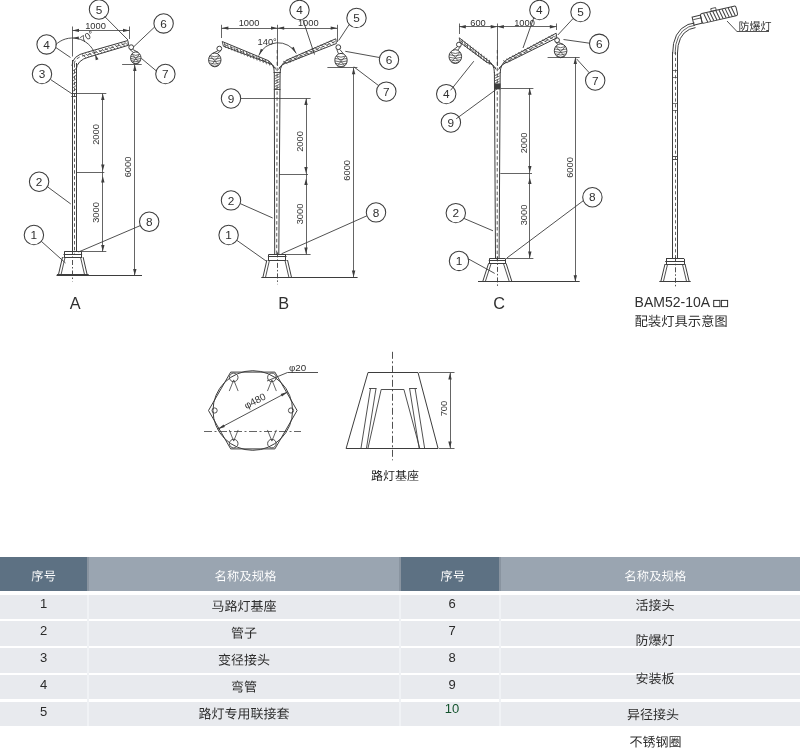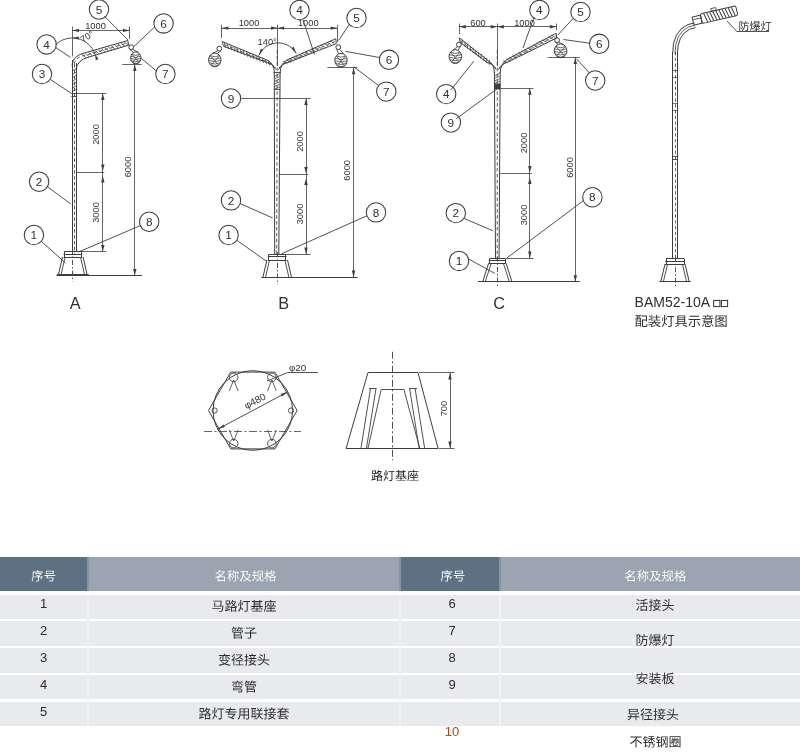--- a/index.html
+++ b/index.html
@@ -493,21 +493,21 @@
 <div style="position:absolute;left:498.7px;top:594.5px;width:1.9px;height:131.9px;background:#f0f2f5"></div>
 <div style="position:absolute;left:13.6px;top:596.9px;width:60px;text-align:center;font-size:13px;line-height:13px;color:#2b2b2b;font-family:'Liberation Sans',sans-serif">1</div>
 <div style="position:absolute;left:13.6px;top:623.8px;width:60px;text-align:center;font-size:13px;line-height:13px;color:#2b2b2b;font-family:'Liberation Sans',sans-serif">2</div>
 <div style="position:absolute;left:13.6px;top:650.6999999999999px;width:60px;text-align:center;font-size:13px;line-height:13px;color:#2b2b2b;font-family:'Liberation Sans',sans-serif">3</div>
 <div style="position:absolute;left:13.6px;top:677.6px;width:60px;text-align:center;font-size:13px;line-height:13px;color:#2b2b2b;font-family:'Liberation Sans',sans-serif">4</div>
 <div style="position:absolute;left:13.6px;top:704.5px;width:60px;text-align:center;font-size:13px;line-height:13px;color:#2b2b2b;font-family:'Liberation Sans',sans-serif">5</div>
 <div style="position:absolute;left:422px;top:596.9px;width:60px;text-align:center;font-size:13px;line-height:13px;color:#2b2b2b;font-family:'Liberation Sans',sans-serif">6</div>
 <div style="position:absolute;left:422px;top:623.8px;width:60px;text-align:center;font-size:13px;line-height:13px;color:#2b2b2b;font-family:'Liberation Sans',sans-serif">7</div>
 <div style="position:absolute;left:422px;top:650.6999999999999px;width:60px;text-align:center;font-size:13px;line-height:13px;color:#2b2b2b;font-family:'Liberation Sans',sans-serif">8</div>
 <div style="position:absolute;left:422px;top:677.6px;width:60px;text-align:center;font-size:13px;line-height:13px;color:#2b2b2b;font-family:'Liberation Sans',sans-serif">9</div>
-<div style="position:absolute;left:422px;top:725px;width:60px;text-align:center;font-size:13px;line-height:13px;color:#c2410c;font-family:'Liberation Sans',sans-serif">10</div>
+<div style="position:absolute;left:422px;top:702px;width:60px;text-align:center;font-size:13px;line-height:13px;color:#14532d;font-family:'Liberation Sans',sans-serif">10</div>
 <svg width="800" height="753" viewBox="0 0 800 753" style="position:absolute;left:0;top:0;pointer-events:none">
 <path d="M4.6 -5.4C5.4 -5.1 6.4 -4.6 7.2 -4.2H2.9V-3.4H6.7V-0.1C6.7 0.1 6.7 0.1 6.4 0.1C6.2 0.2 5.3 0.2 4.4 0.1C4.6 0.4 4.7 0.7 4.7 1.0C5.9 1.0 6.6 1.0 7.1 0.9C7.5 0.7 7.7 0.5 7.7 -0.1V-3.4H10.3C9.9 -2.8 9.4 -2.2 9.0 -1.8L9.8 -1.4C10.4 -2.1 11.1 -3.0 11.8 -3.9L11.1 -4.2L10.9 -4.2H8.6L8.7 -4.3C8.5 -4.4 8.2 -4.6 7.8 -4.8C8.8 -5.3 9.9 -6.1 10.6 -6.9L10.0 -7.3L9.8 -7.3H3.6V-6.5H9.0C8.4 -6.0 7.7 -5.5 7.0 -5.2C6.4 -5.4 5.7 -5.7 5.2 -6.0ZM5.8 -10.2C6.0 -9.9 6.2 -9.4 6.4 -9.0H1.5V-5.6C1.5 -3.8 1.4 -1.3 0.4 0.5C0.6 0.6 1.0 0.9 1.2 1.0C2.2 -0.9 2.4 -3.7 2.4 -5.6V-8.2H11.8V-9.0H7.5C7.3 -9.4 7.0 -10.0 6.7 -10.5Z M15.6 -9.1H21.5V-7.4H15.6ZM14.7 -9.9V-6.6H22.5V-9.9ZM13.2 -5.5V-4.6H15.7C15.5 -3.8 15.2 -3.0 14.9 -2.4H21.4C21.2 -0.9 20.9 -0.2 20.6 0.0C20.5 0.1 20.3 0.1 20.0 0.1C19.7 0.1 18.8 0.1 17.9 0.0C18.1 0.3 18.2 0.6 18.2 0.9C19.1 1.0 19.9 1.0 20.3 1.0C20.8 0.9 21.1 0.9 21.4 0.6C21.9 0.2 22.2 -0.7 22.5 -2.8C22.5 -2.9 22.5 -3.2 22.5 -3.2H16.3L16.8 -4.6H24.0V-5.5Z" fill="#fff" transform="translate(31.2 580.6)"></path>
 <path d="M3.3 -6.6C3.9 -6.1 4.6 -5.5 5.2 -5.0C3.7 -4.3 2.1 -3.7 0.6 -3.4C0.8 -3.2 1.0 -2.8 1.1 -2.5C1.7 -2.7 2.4 -2.9 3.1 -3.1V1.0H4.1V0.3H9.6V1.0H10.5V-4.2H5.6C7.7 -5.3 9.4 -6.9 10.5 -8.8L9.8 -9.2L9.7 -9.2H5.3C5.6 -9.5 5.9 -9.9 6.1 -10.2L5.0 -10.5C4.3 -9.3 2.9 -7.9 0.9 -6.9C1.1 -6.8 1.4 -6.4 1.5 -6.2C2.7 -6.8 3.7 -7.6 4.5 -8.3H9.1C8.4 -7.2 7.3 -6.3 6.0 -5.5C5.5 -6.0 4.6 -6.6 4.0 -7.1ZM9.6 -0.5H4.1V-3.4H9.6Z M18.7 -5.6C18.5 -4.0 18.0 -2.5 17.3 -1.5C17.5 -1.4 17.9 -1.1 18.0 -1.0C18.7 -2.1 19.3 -3.7 19.6 -5.4ZM22.1 -5.5C22.6 -4.1 23.2 -2.3 23.3 -1.1L24.2 -1.4C24.0 -2.6 23.5 -4.3 22.9 -5.7ZM19.0 -10.4C18.7 -8.8 18.2 -7.2 17.5 -6.2V-6.9H15.9V-9.1C16.5 -9.2 17.0 -9.4 17.5 -9.6L16.9 -10.3C16.0 -9.9 14.5 -9.5 13.2 -9.3C13.3 -9.1 13.4 -8.8 13.4 -8.6C13.9 -8.7 14.5 -8.8 15.0 -8.9V-6.9H13.1V-6.0H14.9C14.4 -4.6 13.6 -3.0 12.8 -2.1C13.0 -1.9 13.2 -1.5 13.3 -1.3C13.9 -2.0 14.5 -3.2 15.0 -4.5V1.0H15.9V-4.6C16.3 -4.0 16.7 -3.3 16.9 -3.0L17.5 -3.7C17.2 -4.0 16.2 -5.2 15.9 -5.5V-6.0H17.3L17.3 -5.9C17.5 -5.8 17.9 -5.6 18.1 -5.4C18.5 -6.1 18.9 -6.9 19.3 -7.9H20.5V-0.1C20.5 0.0 20.4 0.1 20.3 0.1C20.1 0.1 19.6 0.1 19.0 0.1C19.1 0.3 19.3 0.7 19.3 0.9C20.1 0.9 20.6 0.9 21.0 0.8C21.3 0.6 21.4 0.4 21.4 -0.1V-7.9H23.1C22.9 -7.5 22.7 -7.0 22.4 -6.5L23.3 -6.3C23.6 -7.0 24.0 -7.9 24.3 -8.6L23.7 -8.8L23.5 -8.8H19.5C19.7 -9.2 19.8 -9.7 19.9 -10.2Z M25.9 -9.7V-8.8H28.1V-7.8C28.1 -5.6 27.9 -2.4 25.2 0.0C25.4 0.2 25.8 0.6 25.9 0.8C28.1 -1.2 28.8 -3.6 29.0 -5.7C29.6 -4.0 30.5 -2.6 31.7 -1.4C30.7 -0.7 29.5 -0.2 28.2 0.1C28.4 0.3 28.7 0.7 28.8 1.0C30.1 0.6 31.4 0.0 32.5 -0.8C33.5 -0.0 34.7 0.5 36.1 0.9C36.3 0.6 36.5 0.2 36.8 0.0C35.4 -0.3 34.2 -0.8 33.3 -1.5C34.6 -2.7 35.6 -4.3 36.1 -6.5L35.5 -6.8L35.3 -6.7H32.9C33.1 -7.7 33.4 -8.8 33.6 -9.7ZM32.5 -2.1C30.8 -3.5 29.7 -5.6 29.1 -8.2V-8.8H32.4C32.2 -7.8 31.9 -6.6 31.7 -5.9H34.9C34.4 -4.3 33.6 -3.0 32.5 -2.1Z M43.1 -9.8V-3.2H44.0V-9.0H47.4V-3.2H48.3V-9.8ZM39.8 -10.3V-8.4H38.0V-7.5H39.8V-6.3L39.8 -5.5H37.7V-4.6H39.7C39.6 -2.9 39.2 -1.0 37.6 0.2C37.9 0.4 38.2 0.7 38.3 0.9C39.5 -0.2 40.1 -1.6 40.4 -3.0C40.9 -2.3 41.7 -1.3 41.9 -0.8L42.6 -1.5C42.3 -1.9 41.0 -3.4 40.5 -3.9L40.6 -4.6H42.5V-5.5H40.6L40.7 -6.3V-7.5H42.4V-8.4H40.7V-10.3ZM45.3 -7.9V-5.6C45.3 -3.6 44.9 -1.3 41.8 0.3C41.9 0.4 42.2 0.8 42.3 1.0C44.2 0.0 45.2 -1.3 45.7 -2.7V-0.3C45.7 0.5 46.0 0.7 46.8 0.7H47.8C48.8 0.7 49.0 0.2 49.1 -1.7C48.9 -1.7 48.6 -1.9 48.3 -2.1C48.3 -0.3 48.2 -0.0 47.8 -0.0H46.9C46.6 -0.0 46.5 -0.1 46.5 -0.4V-3.6H46.0C46.1 -4.3 46.2 -4.9 46.2 -5.5V-7.9Z M56.7 -8.3H59.4C59.1 -7.5 58.6 -6.8 58.0 -6.2C57.4 -6.8 56.9 -7.4 56.6 -8.0ZM52.1 -10.4V-7.8H50.2V-6.9H52.0C51.6 -5.2 50.8 -3.2 49.9 -2.2C50.1 -2.0 50.3 -1.6 50.4 -1.4C51.1 -2.2 51.6 -3.5 52.1 -4.9V1.0H53.0V-5.3C53.4 -4.7 53.8 -4.1 54.0 -3.7L54.6 -4.4C54.3 -4.7 53.3 -6.0 53.0 -6.3V-6.9H54.4L54.1 -6.6C54.3 -6.5 54.7 -6.2 54.8 -6.0C55.3 -6.4 55.7 -6.8 56.1 -7.3C56.4 -6.7 56.8 -6.1 57.4 -5.6C56.3 -4.7 55.1 -4.0 53.8 -3.6C54.0 -3.4 54.2 -3.1 54.4 -2.9C54.7 -3.0 55.0 -3.1 55.3 -3.2V1.0H56.2V0.5H59.7V1.0H60.6V-3.3L61.1 -3.1C61.3 -3.4 61.5 -3.7 61.7 -3.9C60.5 -4.3 59.4 -4.9 58.6 -5.6C59.5 -6.5 60.2 -7.6 60.6 -8.8L60.0 -9.1L59.9 -9.1H57.2C57.4 -9.4 57.6 -9.8 57.7 -10.2L56.8 -10.4C56.3 -9.2 55.5 -7.9 54.6 -7.1V-7.8H53.0V-10.4ZM56.2 -0.4V-2.8H59.7V-0.4ZM55.9 -3.6C56.7 -3.9 57.4 -4.4 58.0 -5.0C58.6 -4.4 59.3 -4.0 60.1 -3.6Z" fill="#fff" transform="translate(214.5 580.6)"></path>
 <path d="M4.6 -5.4C5.4 -5.1 6.4 -4.6 7.2 -4.2H2.9V-3.4H6.7V-0.1C6.7 0.1 6.7 0.1 6.4 0.1C6.2 0.2 5.3 0.2 4.4 0.1C4.6 0.4 4.7 0.7 4.7 1.0C5.9 1.0 6.6 1.0 7.1 0.9C7.5 0.7 7.7 0.5 7.7 -0.1V-3.4H10.3C9.9 -2.8 9.4 -2.2 9.0 -1.8L9.8 -1.4C10.4 -2.1 11.1 -3.0 11.8 -3.9L11.1 -4.2L10.9 -4.2H8.6L8.7 -4.3C8.5 -4.4 8.2 -4.6 7.8 -4.8C8.8 -5.3 9.9 -6.1 10.6 -6.9L10.0 -7.3L9.8 -7.3H3.6V-6.5H9.0C8.4 -6.0 7.7 -5.5 7.0 -5.2C6.4 -5.4 5.7 -5.7 5.2 -6.0ZM5.8 -10.2C6.0 -9.9 6.2 -9.4 6.4 -9.0H1.5V-5.6C1.5 -3.8 1.4 -1.3 0.4 0.5C0.6 0.6 1.0 0.9 1.2 1.0C2.2 -0.9 2.4 -3.7 2.4 -5.6V-8.2H11.8V-9.0H7.5C7.3 -9.4 7.0 -10.0 6.7 -10.5Z M15.6 -9.1H21.5V-7.4H15.6ZM14.7 -9.9V-6.6H22.5V-9.9ZM13.2 -5.5V-4.6H15.7C15.5 -3.8 15.2 -3.0 14.9 -2.4H21.4C21.2 -0.9 20.9 -0.2 20.6 0.0C20.5 0.1 20.3 0.1 20.0 0.1C19.7 0.1 18.8 0.1 17.9 0.0C18.1 0.3 18.2 0.6 18.2 0.9C19.1 1.0 19.9 1.0 20.3 1.0C20.8 0.9 21.1 0.9 21.4 0.6C21.9 0.2 22.2 -0.7 22.5 -2.8C22.5 -2.9 22.5 -3.2 22.5 -3.2H16.3L16.8 -4.6H24.0V-5.5Z" fill="#fff" transform="translate(440.4 580.6)"></path>
 <path d="M3.3 -6.6C3.9 -6.1 4.6 -5.5 5.2 -5.0C3.7 -4.3 2.1 -3.7 0.6 -3.4C0.8 -3.2 1.0 -2.8 1.1 -2.5C1.7 -2.7 2.4 -2.9 3.1 -3.1V1.0H4.1V0.3H9.6V1.0H10.5V-4.2H5.6C7.7 -5.3 9.4 -6.9 10.5 -8.8L9.8 -9.2L9.7 -9.2H5.3C5.6 -9.5 5.9 -9.9 6.1 -10.2L5.0 -10.5C4.3 -9.3 2.9 -7.9 0.9 -6.9C1.1 -6.8 1.4 -6.4 1.5 -6.2C2.7 -6.8 3.7 -7.6 4.5 -8.3H9.1C8.4 -7.2 7.3 -6.3 6.0 -5.5C5.5 -6.0 4.6 -6.6 4.0 -7.1ZM9.6 -0.5H4.1V-3.4H9.6Z M18.7 -5.6C18.5 -4.0 18.0 -2.5 17.3 -1.5C17.5 -1.4 17.9 -1.1 18.0 -1.0C18.7 -2.1 19.3 -3.7 19.6 -5.4ZM22.1 -5.5C22.6 -4.1 23.2 -2.3 23.3 -1.1L24.2 -1.4C24.0 -2.6 23.5 -4.3 22.9 -5.7ZM19.0 -10.4C18.7 -8.8 18.2 -7.2 17.5 -6.2V-6.9H15.9V-9.1C16.5 -9.2 17.0 -9.4 17.5 -9.6L16.9 -10.3C16.0 -9.9 14.5 -9.5 13.2 -9.3C13.3 -9.1 13.4 -8.8 13.4 -8.6C13.9 -8.7 14.5 -8.8 15.0 -8.9V-6.9H13.1V-6.0H14.9C14.4 -4.6 13.6 -3.0 12.8 -2.1C13.0 -1.9 13.2 -1.5 13.3 -1.3C13.9 -2.0 14.5 -3.2 15.0 -4.5V1.0H15.9V-4.6C16.3 -4.0 16.7 -3.3 16.9 -3.0L17.5 -3.7C17.2 -4.0 16.2 -5.2 15.9 -5.5V-6.0H17.3L17.3 -5.9C17.5 -5.8 17.9 -5.6 18.1 -5.4C18.5 -6.1 18.9 -6.9 19.3 -7.9H20.5V-0.1C20.5 0.0 20.4 0.1 20.3 0.1C20.1 0.1 19.6 0.1 19.0 0.1C19.1 0.3 19.3 0.7 19.3 0.9C20.1 0.9 20.6 0.9 21.0 0.8C21.3 0.6 21.4 0.4 21.4 -0.1V-7.9H23.1C22.9 -7.5 22.7 -7.0 22.4 -6.5L23.3 -6.3C23.6 -7.0 24.0 -7.9 24.3 -8.6L23.7 -8.8L23.5 -8.8H19.5C19.7 -9.2 19.8 -9.7 19.9 -10.2Z M25.9 -9.7V-8.8H28.1V-7.8C28.1 -5.6 27.9 -2.4 25.2 0.0C25.4 0.2 25.8 0.6 25.9 0.8C28.1 -1.2 28.8 -3.6 29.0 -5.7C29.6 -4.0 30.5 -2.6 31.7 -1.4C30.7 -0.7 29.5 -0.2 28.2 0.1C28.4 0.3 28.7 0.7 28.8 1.0C30.1 0.6 31.4 0.0 32.5 -0.8C33.5 -0.0 34.7 0.5 36.1 0.9C36.3 0.6 36.5 0.2 36.8 0.0C35.4 -0.3 34.2 -0.8 33.3 -1.5C34.6 -2.7 35.6 -4.3 36.1 -6.5L35.5 -6.8L35.3 -6.7H32.9C33.1 -7.7 33.4 -8.8 33.6 -9.7ZM32.5 -2.1C30.8 -3.5 29.7 -5.6 29.1 -8.2V-8.8H32.4C32.2 -7.8 31.9 -6.6 31.7 -5.9H34.9C34.4 -4.3 33.6 -3.0 32.5 -2.1Z M43.1 -9.8V-3.2H44.0V-9.0H47.4V-3.2H48.3V-9.8ZM39.8 -10.3V-8.4H38.0V-7.5H39.8V-6.3L39.8 -5.5H37.7V-4.6H39.7C39.6 -2.9 39.2 -1.0 37.6 0.2C37.9 0.4 38.2 0.7 38.3 0.9C39.5 -0.2 40.1 -1.6 40.4 -3.0C40.9 -2.3 41.7 -1.3 41.9 -0.8L42.6 -1.5C42.3 -1.9 41.0 -3.4 40.5 -3.9L40.6 -4.6H42.5V-5.5H40.6L40.7 -6.3V-7.5H42.4V-8.4H40.7V-10.3ZM45.3 -7.9V-5.6C45.3 -3.6 44.9 -1.3 41.8 0.3C41.9 0.4 42.2 0.8 42.3 1.0C44.2 0.0 45.2 -1.3 45.7 -2.7V-0.3C45.7 0.5 46.0 0.7 46.8 0.7H47.8C48.8 0.7 49.0 0.2 49.1 -1.7C48.9 -1.7 48.6 -1.9 48.3 -2.1C48.3 -0.3 48.2 -0.0 47.8 -0.0H46.9C46.6 -0.0 46.5 -0.1 46.5 -0.4V-3.6H46.0C46.1 -4.3 46.2 -4.9 46.2 -5.5V-7.9Z M56.7 -8.3H59.4C59.1 -7.5 58.6 -6.8 58.0 -6.2C57.4 -6.8 56.9 -7.4 56.6 -8.0ZM52.1 -10.4V-7.8H50.2V-6.9H52.0C51.6 -5.2 50.8 -3.2 49.9 -2.2C50.1 -2.0 50.3 -1.6 50.4 -1.4C51.1 -2.2 51.6 -3.5 52.1 -4.9V1.0H53.0V-5.3C53.4 -4.7 53.8 -4.1 54.0 -3.7L54.6 -4.4C54.3 -4.7 53.3 -6.0 53.0 -6.3V-6.9H54.4L54.1 -6.6C54.3 -6.5 54.7 -6.2 54.8 -6.0C55.3 -6.4 55.7 -6.8 56.1 -7.3C56.4 -6.7 56.8 -6.1 57.4 -5.6C56.3 -4.7 55.1 -4.0 53.8 -3.6C54.0 -3.4 54.2 -3.1 54.4 -2.9C54.7 -3.0 55.0 -3.1 55.3 -3.2V1.0H56.2V0.5H59.7V1.0H60.6V-3.3L61.1 -3.1C61.3 -3.4 61.5 -3.7 61.7 -3.9C60.5 -4.3 59.4 -4.9 58.6 -5.6C59.5 -6.5 60.2 -7.6 60.6 -8.8L60.0 -9.1L59.9 -9.1H57.2C57.4 -9.4 57.6 -9.8 57.7 -10.2L56.8 -10.4C56.3 -9.2 55.5 -7.9 54.6 -7.1V-7.8H53.0V-10.4ZM56.2 -0.4V-2.8H59.7V-0.4ZM55.9 -3.6C56.7 -3.9 57.4 -4.4 58.0 -5.0C58.6 -4.4 59.3 -4.0 60.1 -3.6Z" fill="#fff" transform="translate(624.3 580.6)"></path>
 <path d="M0.7 -2.6V-1.7H9.2V-2.6ZM2.9 -8.2C2.8 -7.0 2.7 -5.3 2.5 -4.2H2.8L10.9 -4.2C10.6 -1.5 10.3 -0.4 10.0 -0.0C9.8 0.1 9.7 0.1 9.4 0.1C9.1 0.1 8.2 0.1 7.4 0.1C7.6 0.3 7.7 0.7 7.7 1.0C8.5 1.0 9.3 1.0 9.8 1.0C10.2 1.0 10.5 0.9 10.8 0.6C11.3 0.1 11.6 -1.2 11.9 -4.7C11.9 -4.8 11.9 -5.1 11.9 -5.1H9.7C9.9 -6.7 10.1 -8.7 10.2 -10.1L9.5 -10.2L9.3 -10.1H1.7V-9.2H9.1C9.0 -8.0 8.9 -6.4 8.7 -5.1H3.6C3.7 -6.1 3.8 -7.2 3.9 -8.2Z M15.0 -9.5H17.5V-7.2H15.0ZM13.5 -0.5 13.7 0.4C15.0 0.1 16.9 -0.4 18.7 -0.8L18.6 -1.7L16.9 -1.3V-3.6H18.3C18.4 -3.4 18.6 -3.2 18.7 -3.0C19.0 -3.1 19.3 -3.2 19.5 -3.4V1.0H20.4V0.5H23.7V1.0H24.6V-3.3L25.0 -3.1C25.2 -3.4 25.5 -3.8 25.6 -4.0C24.5 -4.4 23.5 -5.1 22.7 -5.9C23.5 -6.9 24.2 -8.0 24.6 -9.4L24.0 -9.6L23.8 -9.6H21.3C21.4 -10.0 21.6 -10.3 21.7 -10.7L20.8 -10.9C20.3 -9.4 19.4 -7.9 18.4 -6.9V-10.4H14.2V-6.4H16.0V-1.1L15.0 -0.9V-5.1H14.2V-0.7ZM20.4 -0.3V-2.8H23.7V-0.3ZM23.4 -8.7C23.0 -7.9 22.6 -7.2 22.0 -6.6C21.5 -7.2 21.1 -7.9 20.7 -8.5L20.9 -8.7ZM20.1 -3.7C20.8 -4.1 21.5 -4.6 22.1 -5.2C22.6 -4.7 23.3 -4.1 24.0 -3.7ZM21.4 -5.9C20.6 -5.0 19.6 -4.3 18.5 -3.9V-4.5H16.9V-6.4H18.4V-6.8C18.6 -6.6 18.9 -6.4 19.1 -6.2C19.5 -6.6 19.9 -7.1 20.3 -7.7C20.6 -7.1 21.0 -6.5 21.4 -5.9Z M27.3 -8.3C27.2 -7.2 27.0 -5.9 26.7 -5.1L27.5 -4.8C27.8 -5.7 28.0 -7.1 28.0 -8.2ZM30.9 -8.5C30.7 -7.7 30.3 -6.5 30.0 -5.8L30.6 -5.5C31.0 -6.2 31.4 -7.3 31.8 -8.1ZM28.8 -10.9V-6.7C28.8 -4.3 28.6 -1.7 26.6 0.3C26.8 0.5 27.1 0.8 27.3 1.0C28.4 -0.0 29.0 -1.3 29.4 -2.6C30.0 -2.0 30.7 -1.1 31.1 -0.6L31.7 -1.4C31.4 -1.8 30.1 -3.2 29.6 -3.6C29.8 -4.6 29.8 -5.7 29.8 -6.7V-10.9ZM31.8 -9.9V-8.9H35.2V-0.4C35.2 -0.2 35.1 -0.1 34.8 -0.1C34.6 -0.1 33.6 -0.1 32.7 -0.1C32.8 0.2 33.0 0.7 33.1 1.0C34.3 1.0 35.1 0.9 35.6 0.8C36.0 0.6 36.2 0.3 36.2 -0.4V-8.9H38.5V-9.9Z M47.9 -10.9V-9.7H43.2V-10.9H42.2V-9.7H40.2V-8.8H42.2V-4.7H39.6V-3.8H42.4C41.7 -2.9 40.5 -2.1 39.5 -1.7C39.7 -1.5 40.0 -1.1 40.1 -0.9C41.4 -1.5 42.7 -2.6 43.5 -3.8H47.6C48.4 -2.7 49.7 -1.6 50.9 -1.1C51.1 -1.3 51.4 -1.7 51.6 -1.8C50.5 -2.2 49.4 -3.0 48.6 -3.8H51.4V-4.7H48.9V-8.8H50.8V-9.7H48.9V-10.9ZM43.2 -8.8H47.9V-8.0H43.2ZM45.0 -3.4V-2.3H42.3V-1.5H45.0V-0.1H40.6V0.7H50.5V-0.1H46.0V-1.5H48.7V-2.3H46.0V-3.4ZM43.2 -7.2H47.9V-6.3H43.2ZM43.2 -5.6H47.9V-4.7H43.2Z M61.8 -7.9C61.6 -6.3 60.9 -5.1 59.9 -4.3V-8.1H58.9V-3.0H55.3V-2.1H58.9V-0.2H54.5V0.7H64.4V-0.2H59.9V-2.1H63.6V-3.0H59.9V-4.3C60.1 -4.1 60.4 -3.8 60.6 -3.7C61.1 -4.1 61.6 -4.7 61.9 -5.4C62.6 -4.8 63.4 -4.1 63.8 -3.6L64.4 -4.2C63.9 -4.7 63.0 -5.5 62.3 -6.1C62.5 -6.6 62.6 -7.2 62.7 -7.8ZM56.5 -7.9C56.3 -6.3 55.7 -4.9 54.6 -4.1C54.8 -4.0 55.2 -3.7 55.3 -3.5C55.9 -4.0 56.4 -4.6 56.7 -5.4C57.3 -4.9 57.8 -4.3 58.1 -3.9L58.7 -4.5C58.4 -5.0 57.7 -5.7 57.0 -6.2C57.2 -6.7 57.3 -7.2 57.4 -7.8ZM58.2 -10.7C58.5 -10.3 58.7 -9.9 58.9 -9.5H53.5V-5.9C53.5 -4.0 53.4 -1.4 52.4 0.5C52.6 0.6 53.0 0.8 53.2 1.0C54.2 -1.0 54.4 -3.9 54.4 -5.9V-8.6H64.3V-9.5H60.0C59.8 -10.0 59.5 -10.6 59.1 -11.0Z" fill="#2e2e2e" transform="translate(211.5 610.8)"></path>
 <path d="M2.7 -5.7V1.1H3.7V0.6H10.0V1.0H11.0V-2.2H3.7V-3.1H10.3V-5.7ZM10.0 -0.2H3.7V-1.4H10.0ZM5.7 -8.1C5.9 -7.8 6.0 -7.5 6.1 -7.3H1.3V-5.1H2.3V-6.5H10.9V-5.1H11.9V-7.3H7.1C7.0 -7.6 6.8 -8.0 6.6 -8.3ZM3.7 -4.9H9.3V-3.8H3.7ZM2.2 -11.0C1.8 -9.8 1.3 -8.7 0.6 -8.0C0.8 -7.9 1.2 -7.7 1.4 -7.5C1.8 -8.0 2.1 -8.5 2.5 -9.1H3.4C3.6 -8.7 3.9 -8.1 4.0 -7.7L4.9 -8.0C4.8 -8.3 4.5 -8.7 4.3 -9.1H6.3V-9.9H2.8C2.9 -10.2 3.0 -10.5 3.1 -10.8ZM7.7 -10.9C7.4 -10.0 7.0 -9.1 6.4 -8.5C6.6 -8.3 7.0 -8.1 7.2 -8.0C7.5 -8.3 7.7 -8.7 8.0 -9.1H8.9C9.3 -8.6 9.6 -8.0 9.8 -7.7L10.6 -8.0C10.5 -8.3 10.2 -8.7 9.9 -9.1H12.2V-9.9H8.3C8.4 -10.2 8.5 -10.5 8.6 -10.8Z M19.0 -7.0V-5.1H13.7V-4.2H19.0V-0.3C19.0 -0.0 19.0 0.0 18.7 0.1C18.4 0.1 17.4 0.1 16.4 0.0C16.5 0.3 16.7 0.8 16.8 1.0C18.1 1.0 18.9 1.0 19.4 0.9C19.9 0.7 20.1 0.4 20.1 -0.2V-4.2H25.4V-5.1H20.1V-6.5C21.5 -7.3 23.2 -8.4 24.3 -9.5L23.6 -10.1L23.4 -10.0H15.0V-9.1H22.3C21.4 -8.3 20.1 -7.5 19.0 -7.0Z" fill="#2e2e2e" transform="translate(231.0 637.6999999999999)"></path>
 <path d="M2.9 -8.2C2.5 -7.3 1.9 -6.3 1.1 -5.7C1.4 -5.6 1.7 -5.3 1.9 -5.2C2.6 -5.8 3.3 -6.9 3.8 -7.9ZM9.0 -7.7C9.8 -6.9 10.7 -5.8 11.2 -5.1L12.0 -5.7C11.5 -6.3 10.6 -7.4 9.7 -8.1ZM5.6 -10.8C5.8 -10.4 6.1 -10.0 6.3 -9.6H0.9V-8.7H4.5V-4.8H5.5V-8.7H7.5V-4.8H8.5V-8.7H12.1V-9.6H7.4C7.2 -10.0 6.9 -10.6 6.6 -11.0ZM1.7 -4.4V-3.5H2.8C3.5 -2.5 4.4 -1.7 5.5 -1.0C4.1 -0.4 2.4 -0.0 0.7 0.2C0.8 0.4 1.1 0.8 1.2 1.1C3.0 0.8 4.9 0.3 6.5 -0.4C8.0 0.3 9.9 0.8 11.9 1.1C12.0 0.8 12.2 0.4 12.4 0.2C10.6 0.0 8.9 -0.4 7.5 -1.0C8.8 -1.7 10.0 -2.7 10.7 -4.0L10.1 -4.4L9.9 -4.4ZM3.8 -3.5H9.2C8.6 -2.7 7.6 -2.0 6.5 -1.4C5.4 -2.0 4.5 -2.7 3.8 -3.5Z M16.3 -10.9C15.8 -10.0 14.7 -8.9 13.6 -8.2C13.8 -8.0 14.1 -7.6 14.2 -7.4C15.3 -8.2 16.5 -9.4 17.3 -10.5ZM18.0 -10.2V-9.3H23.0C21.7 -7.6 19.2 -6.2 17.1 -5.5C17.3 -5.3 17.5 -4.9 17.6 -4.7C18.9 -5.1 20.2 -5.8 21.4 -6.6C22.6 -6.1 24.1 -5.3 24.9 -4.8L25.4 -5.6C24.7 -6.0 23.4 -6.7 22.2 -7.2C23.2 -8.0 24.0 -8.9 24.5 -9.9L23.8 -10.3L23.6 -10.2ZM18.0 -4.3V-3.4H20.9V-0.2H17.2V0.7H25.4V-0.2H21.8V-3.4H24.7V-4.3ZM16.6 -8.0C15.8 -6.7 14.6 -5.3 13.5 -4.5C13.6 -4.3 13.9 -3.8 14.0 -3.5C14.4 -3.9 14.9 -4.4 15.4 -4.8V1.0H16.3V-6.0C16.7 -6.6 17.1 -7.1 17.4 -7.7Z M31.9 -8.3C32.3 -7.7 32.7 -7.0 32.9 -6.6L33.6 -6.9C33.5 -7.4 33.1 -8.0 32.7 -8.6ZM28.1 -10.9V-8.3H26.5V-7.4H28.1V-4.5C27.4 -4.3 26.8 -4.1 26.4 -4.0L26.6 -3.1L28.1 -3.5V-0.1C28.1 0.1 28.0 0.1 27.9 0.1C27.7 0.1 27.2 0.1 26.7 0.1C26.9 0.4 27.0 0.8 27.0 1.0C27.8 1.0 28.2 1.0 28.5 0.8C28.9 0.7 29.0 0.4 29.0 -0.1V-3.8L30.3 -4.3L30.1 -5.2L29.0 -4.8V-7.4H30.3V-8.3H29.0V-10.9ZM33.4 -10.7C33.6 -10.3 33.8 -9.9 34.0 -9.6H31.0V-8.7H38.0V-9.6H35.0C34.8 -10.0 34.5 -10.4 34.3 -10.8ZM36.0 -8.6C35.8 -7.9 35.3 -7.1 34.9 -6.5H30.5V-5.7H38.4V-6.5H35.9C36.2 -7.0 36.6 -7.7 36.9 -8.3ZM35.9 -3.4C35.7 -2.6 35.3 -1.9 34.7 -1.4C34.0 -1.7 33.3 -2.0 32.6 -2.2C32.8 -2.5 33.1 -3.0 33.3 -3.4ZM31.2 -1.8C32.0 -1.5 33.0 -1.2 33.9 -0.8C33.0 -0.3 31.7 0.0 30.2 0.2C30.3 0.4 30.5 0.7 30.6 1.0C32.4 0.7 33.9 0.3 34.9 -0.4C35.9 0.1 36.9 0.6 37.5 1.1L38.2 0.3C37.5 -0.1 36.6 -0.6 35.6 -1.0C36.2 -1.6 36.7 -2.4 36.9 -3.4H38.5V-4.2H33.8C34.0 -4.6 34.2 -5.0 34.4 -5.4L33.5 -5.6C33.3 -5.2 33.1 -4.7 32.8 -4.2H30.4V-3.4H32.3C31.9 -2.8 31.6 -2.2 31.2 -1.8Z M46.0 -2.1C47.7 -1.3 49.6 -0.1 50.6 0.9L51.3 0.1C50.2 -0.8 48.3 -2.0 46.5 -2.8ZM41.5 -9.6C42.5 -9.2 43.8 -8.6 44.5 -8.0L45.0 -8.8C44.4 -9.3 43.1 -10.0 42.0 -10.3ZM40.3 -7.3C41.4 -6.9 42.7 -6.1 43.3 -5.6L43.9 -6.4C43.3 -6.9 42.0 -7.6 40.9 -8.0ZM39.7 -5.0V-4.0H45.3C44.6 -2.1 43.1 -0.6 39.7 0.2C39.9 0.4 40.2 0.8 40.3 1.0C44.0 0.1 45.6 -1.7 46.3 -4.0H51.3V-5.0H46.5C46.9 -6.6 46.9 -8.6 46.9 -10.8H45.9C45.9 -8.5 45.9 -6.6 45.5 -5.0Z" fill="#2e2e2e" transform="translate(218.0 664.5999999999999)"></path>
 <path d="M2.9 -8.5C2.5 -7.6 1.9 -6.8 1.2 -6.2C1.4 -6.1 1.8 -5.8 1.9 -5.6C2.6 -6.3 3.4 -7.3 3.8 -8.2ZM9.0 -8.0C9.8 -7.4 10.8 -6.4 11.3 -5.8L12.0 -6.3C11.5 -6.9 10.6 -7.8 9.7 -8.4ZM2.5 -3.7C2.3 -2.8 2.0 -1.8 1.7 -1.2L2.7 -1.2H10.4C10.3 -0.4 10.1 -0.1 9.9 0.1C9.7 0.2 9.6 0.2 9.3 0.2C8.9 0.2 7.9 0.2 7.0 0.1C7.2 0.3 7.3 0.7 7.3 1.0C8.3 1.0 9.1 1.0 9.6 1.0C10.0 1.0 10.3 0.9 10.6 0.7C11.0 0.4 11.2 -0.2 11.5 -1.5C11.5 -1.6 11.5 -1.9 11.5 -1.9H3.0L3.2 -2.9H10.6V-5.4H2.4V-4.7H9.6V-3.7L2.9 -3.7ZM5.6 -10.8C5.8 -10.5 6.0 -10.1 6.2 -9.8H0.9V-8.9H4.5V-5.7H5.5V-8.9H7.5V-5.7H8.4V-8.9H12.1V-9.8H7.3C7.1 -10.2 6.8 -10.7 6.6 -11.1Z M15.7 -5.7V1.1H16.7V0.6H23.0V1.0H24.0V-2.2H16.7V-3.1H23.3V-5.7ZM23.0 -0.2H16.7V-1.4H23.0ZM18.7 -8.1C18.9 -7.8 19.0 -7.5 19.1 -7.3H14.3V-5.1H15.3V-6.5H23.9V-5.1H24.9V-7.3H20.1C20.0 -7.6 19.8 -8.0 19.6 -8.3ZM16.7 -4.9H22.3V-3.8H16.7ZM15.2 -11.0C14.8 -9.8 14.3 -8.7 13.6 -8.0C13.8 -7.9 14.2 -7.7 14.4 -7.5C14.8 -8.0 15.1 -8.5 15.5 -9.1H16.4C16.6 -8.7 16.9 -8.1 17.0 -7.7L17.9 -8.0C17.8 -8.3 17.6 -8.7 17.3 -9.1H19.3V-9.9H15.8C15.9 -10.2 16.0 -10.5 16.1 -10.8ZM20.7 -10.9C20.4 -10.0 20.0 -9.1 19.4 -8.5C19.6 -8.3 20.0 -8.1 20.2 -8.0C20.5 -8.3 20.7 -8.7 21.0 -9.1H21.9C22.3 -8.6 22.6 -8.0 22.8 -7.7L23.6 -8.0C23.5 -8.3 23.2 -8.7 22.9 -9.1H25.2V-9.9H21.3C21.4 -10.2 21.5 -10.5 21.6 -10.8Z" fill="#2e2e2e" transform="translate(231.0 691.5)"></path>
 <path d="M2.0 -9.5H4.5V-7.2H2.0ZM0.5 -0.5 0.7 0.4C2.0 0.1 3.9 -0.4 5.7 -0.8L5.6 -1.7L3.9 -1.3V-3.6H5.3C5.4 -3.4 5.6 -3.2 5.7 -3.0C6.0 -3.1 6.3 -3.2 6.5 -3.4V1.0H7.4V0.5H10.7V1.0H11.6V-3.3L12.0 -3.1C12.2 -3.4 12.5 -3.8 12.6 -4.0C11.5 -4.4 10.5 -5.1 9.7 -5.9C10.5 -6.9 11.2 -8.0 11.6 -9.4L11.0 -9.6L10.8 -9.6H8.3C8.4 -10.0 8.6 -10.3 8.7 -10.7L7.8 -10.9C7.3 -9.4 6.4 -7.9 5.4 -6.9V-10.4H1.2V-6.4H3.0V-1.1L2.0 -0.9V-5.1H1.2V-0.7ZM7.4 -0.3V-2.8H10.7V-0.3ZM10.4 -8.7C10.0 -7.9 9.6 -7.2 9.0 -6.6C8.5 -7.2 8.1 -7.9 7.7 -8.5L7.9 -8.7ZM7.1 -3.7C7.8 -4.1 8.5 -4.6 9.1 -5.2C9.6 -4.7 10.3 -4.1 11.0 -3.7ZM8.4 -5.9C7.6 -5.0 6.6 -4.3 5.5 -3.9V-4.5H3.9V-6.4H5.4V-6.8C5.6 -6.6 5.9 -6.4 6.1 -6.2C6.5 -6.6 6.9 -7.1 7.3 -7.7C7.6 -7.1 8.0 -6.5 8.4 -5.9Z M14.3 -8.3C14.2 -7.2 14.0 -5.9 13.7 -5.1L14.5 -4.8C14.8 -5.7 15.0 -7.1 15.0 -8.2ZM17.9 -8.5C17.7 -7.7 17.3 -6.5 17.0 -5.8L17.6 -5.5C18.0 -6.2 18.4 -7.3 18.8 -8.1ZM15.8 -10.9V-6.7C15.8 -4.3 15.6 -1.7 13.6 0.3C13.8 0.5 14.1 0.8 14.3 1.0C15.4 -0.0 16.0 -1.3 16.4 -2.6C17.0 -2.0 17.7 -1.1 18.1 -0.6L18.7 -1.4C18.4 -1.8 17.1 -3.2 16.6 -3.6C16.8 -4.6 16.8 -5.7 16.8 -6.7V-10.9ZM18.8 -9.9V-8.9H22.2V-0.4C22.2 -0.2 22.1 -0.1 21.8 -0.1C21.6 -0.1 20.6 -0.1 19.7 -0.1C19.8 0.2 20.0 0.7 20.1 1.0C21.3 1.0 22.1 0.9 22.6 0.8C23.0 0.6 23.2 0.3 23.2 -0.4V-8.9H25.5V-9.9Z M31.5 -10.9 31.1 -9.5H27.8V-8.5H30.8L30.4 -7.0H26.7V-6.0H30.0C29.7 -5.2 29.5 -4.3 29.2 -3.7H35.3C34.5 -2.9 33.6 -2.0 32.7 -1.2C31.7 -1.5 30.8 -1.9 29.9 -2.1L29.3 -1.4C31.3 -0.8 33.9 0.3 35.2 1.1L35.8 0.2C35.2 -0.1 34.5 -0.5 33.7 -0.8C34.9 -1.9 36.2 -3.2 37.1 -4.2L36.4 -4.7L36.2 -4.6H30.6L31.0 -6.0H38.1V-7.0H31.4L31.9 -8.5H37.1V-9.5H32.1L32.5 -10.8Z M41.0 -10.0V-5.3C41.0 -3.5 40.9 -1.2 39.4 0.5C39.6 0.6 40.0 0.9 40.2 1.1C41.2 0.0 41.6 -1.5 41.8 -3.0H45.1V0.9H46.1V-3.0H49.6V-0.3C49.6 -0.1 49.5 0.0 49.2 0.0C49.0 0.1 48.1 0.1 47.2 0.0C47.3 0.3 47.5 0.7 47.5 1.0C48.7 1.0 49.5 1.0 49.9 0.8C50.4 0.7 50.5 0.4 50.5 -0.3V-10.0ZM42.0 -9.1H45.1V-7.0H42.0ZM49.6 -9.1V-7.0H46.1V-9.1ZM42.0 -6.1H45.1V-3.9H41.9C41.9 -4.4 42.0 -4.8 42.0 -5.3ZM49.6 -6.1V-3.9H46.1V-6.1Z M58.3 -10.3C58.8 -9.7 59.4 -8.9 59.6 -8.3L60.4 -8.7C60.2 -9.3 59.6 -10.1 59.1 -10.7ZM62.5 -10.7C62.2 -10.0 61.6 -8.9 61.1 -8.2H57.9V-7.3H60.3V-5.7L60.3 -5.0H57.6V-4.0H60.2C59.9 -2.6 59.2 -0.9 57.1 0.5C57.3 0.6 57.7 0.9 57.8 1.1C59.5 0.0 60.4 -1.3 60.8 -2.6C61.5 -1.0 62.5 0.3 63.9 1.0C64.1 0.8 64.3 0.4 64.6 0.2C62.9 -0.5 61.8 -2.1 61.2 -4.0H64.4V-5.0H61.2L61.2 -5.7V-7.3H63.9V-8.2H62.2C62.6 -8.9 63.1 -9.7 63.5 -10.4ZM52.5 -1.8 52.7 -0.8 56.1 -1.4V1.0H56.9V-1.6L58.0 -1.7L58.0 -2.6L56.9 -2.4V-9.5H57.5V-10.4H52.6V-9.5H53.3V-1.9ZM54.2 -9.5H56.1V-7.6H54.2ZM54.2 -6.8H56.1V-5.0H54.2ZM54.2 -4.1H56.1V-2.3L54.2 -2.0Z M70.9 -8.3C71.3 -7.7 71.7 -7.0 71.9 -6.6L72.6 -6.9C72.5 -7.4 72.1 -8.0 71.7 -8.6ZM67.1 -10.9V-8.3H65.5V-7.4H67.1V-4.5C66.4 -4.3 65.8 -4.1 65.4 -4.0L65.6 -3.1L67.1 -3.5V-0.1C67.1 0.1 67.0 0.1 66.9 0.1C66.7 0.1 66.2 0.1 65.7 0.1C65.9 0.4 66.0 0.8 66.0 1.0C66.8 1.0 67.2 1.0 67.5 0.8C67.9 0.7 68.0 0.4 68.0 -0.1V-3.8L69.3 -4.3L69.1 -5.2L68.0 -4.8V-7.4H69.3V-8.3H68.0V-10.9ZM72.4 -10.7C72.6 -10.3 72.8 -9.9 73.0 -9.6H70.0V-8.7H77.0V-9.6H74.0C73.8 -10.0 73.5 -10.4 73.3 -10.8ZM75.0 -8.6C74.8 -7.9 74.3 -7.1 73.9 -6.5H69.5V-5.7H77.4V-6.5H74.9C75.2 -7.0 75.6 -7.7 75.9 -8.3ZM74.9 -3.4C74.7 -2.6 74.3 -1.9 73.7 -1.4C73.0 -1.7 72.3 -2.0 71.6 -2.2C71.8 -2.5 72.1 -3.0 72.3 -3.4ZM70.2 -1.8C71.0 -1.5 72.0 -1.2 72.9 -0.8C72.0 -0.3 70.7 0.0 69.2 0.2C69.3 0.4 69.5 0.7 69.6 1.0C71.4 0.7 72.9 0.3 73.9 -0.4C74.9 0.1 75.9 0.6 76.5 1.1L77.2 0.3C76.5 -0.1 75.6 -0.6 74.6 -1.0C75.2 -1.6 75.7 -2.4 75.9 -3.4H77.5V-4.2H72.8C73.0 -4.6 73.2 -5.0 73.4 -5.4L72.5 -5.6C72.3 -5.2 72.1 -4.7 71.8 -4.2H69.4V-3.4H71.3C70.9 -2.8 70.6 -2.2 70.2 -1.8Z M85.6 -8.8C86.0 -8.3 86.5 -7.9 87.0 -7.4H82.3C82.7 -7.9 83.2 -8.3 83.6 -8.8ZM80.1 0.7C80.5 0.6 81.2 0.5 87.8 0.2C88.1 0.5 88.4 0.8 88.6 1.0L89.4 0.6C88.9 -0.1 87.9 -1.1 87.0 -1.8L86.2 -1.4C86.5 -1.1 86.8 -0.8 87.2 -0.5L81.5 -0.3C82.1 -0.7 82.8 -1.3 83.4 -1.9H90.2V-2.7H82.3V-3.6H87.7V-4.3H82.3V-5.1H87.7V-5.8H82.3V-6.6H87.6V-6.9C88.4 -6.3 89.2 -5.8 89.9 -5.5C90.1 -5.7 90.4 -6.1 90.6 -6.3C89.2 -6.8 87.7 -7.7 86.7 -8.8H90.2V-9.6H84.2C84.4 -10.0 84.6 -10.4 84.8 -10.7L83.8 -10.9C83.6 -10.5 83.3 -10.1 83.0 -9.6H78.9V-8.8H82.3C81.4 -7.8 80.1 -6.8 78.5 -6.1C78.7 -5.9 79.0 -5.6 79.1 -5.4C79.9 -5.8 80.7 -6.2 81.3 -6.7V-2.7H78.8V-1.9H82.1C81.5 -1.3 80.8 -0.8 80.6 -0.6C80.3 -0.4 80.1 -0.2 79.8 -0.2C79.9 0.1 80.1 0.5 80.1 0.7Z" fill="#2e2e2e" transform="translate(198.5 718.4)"></path>

